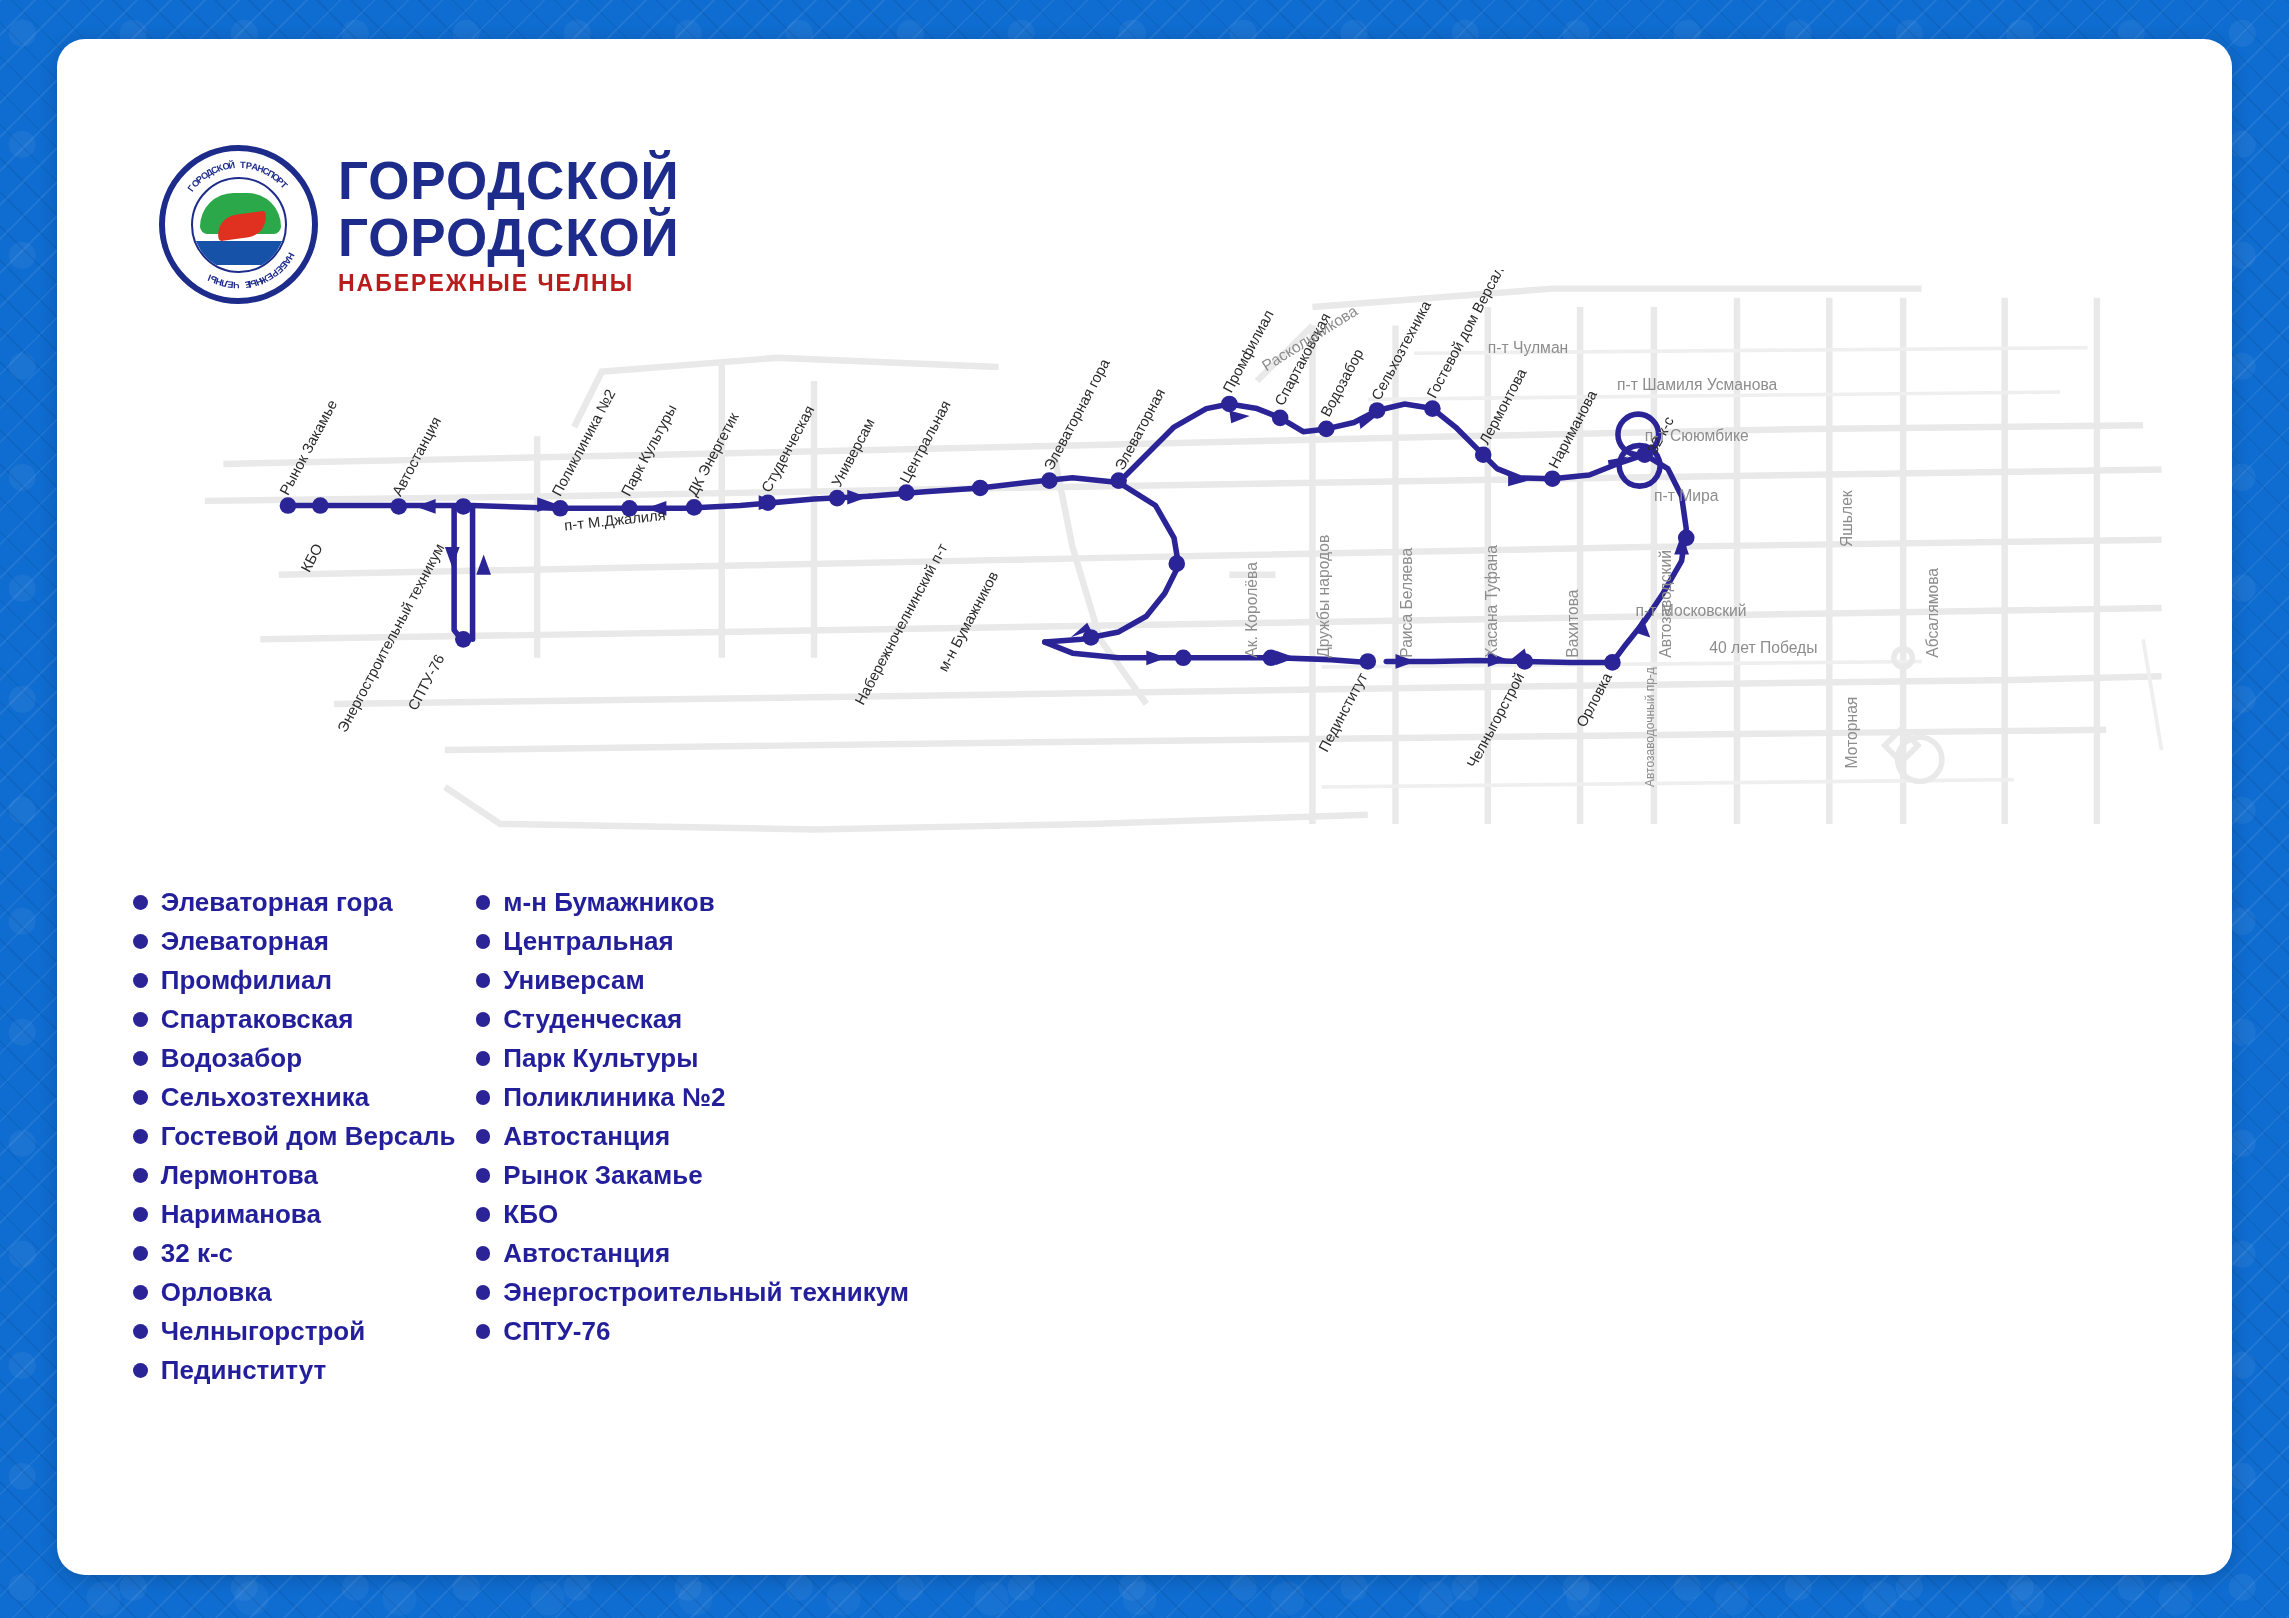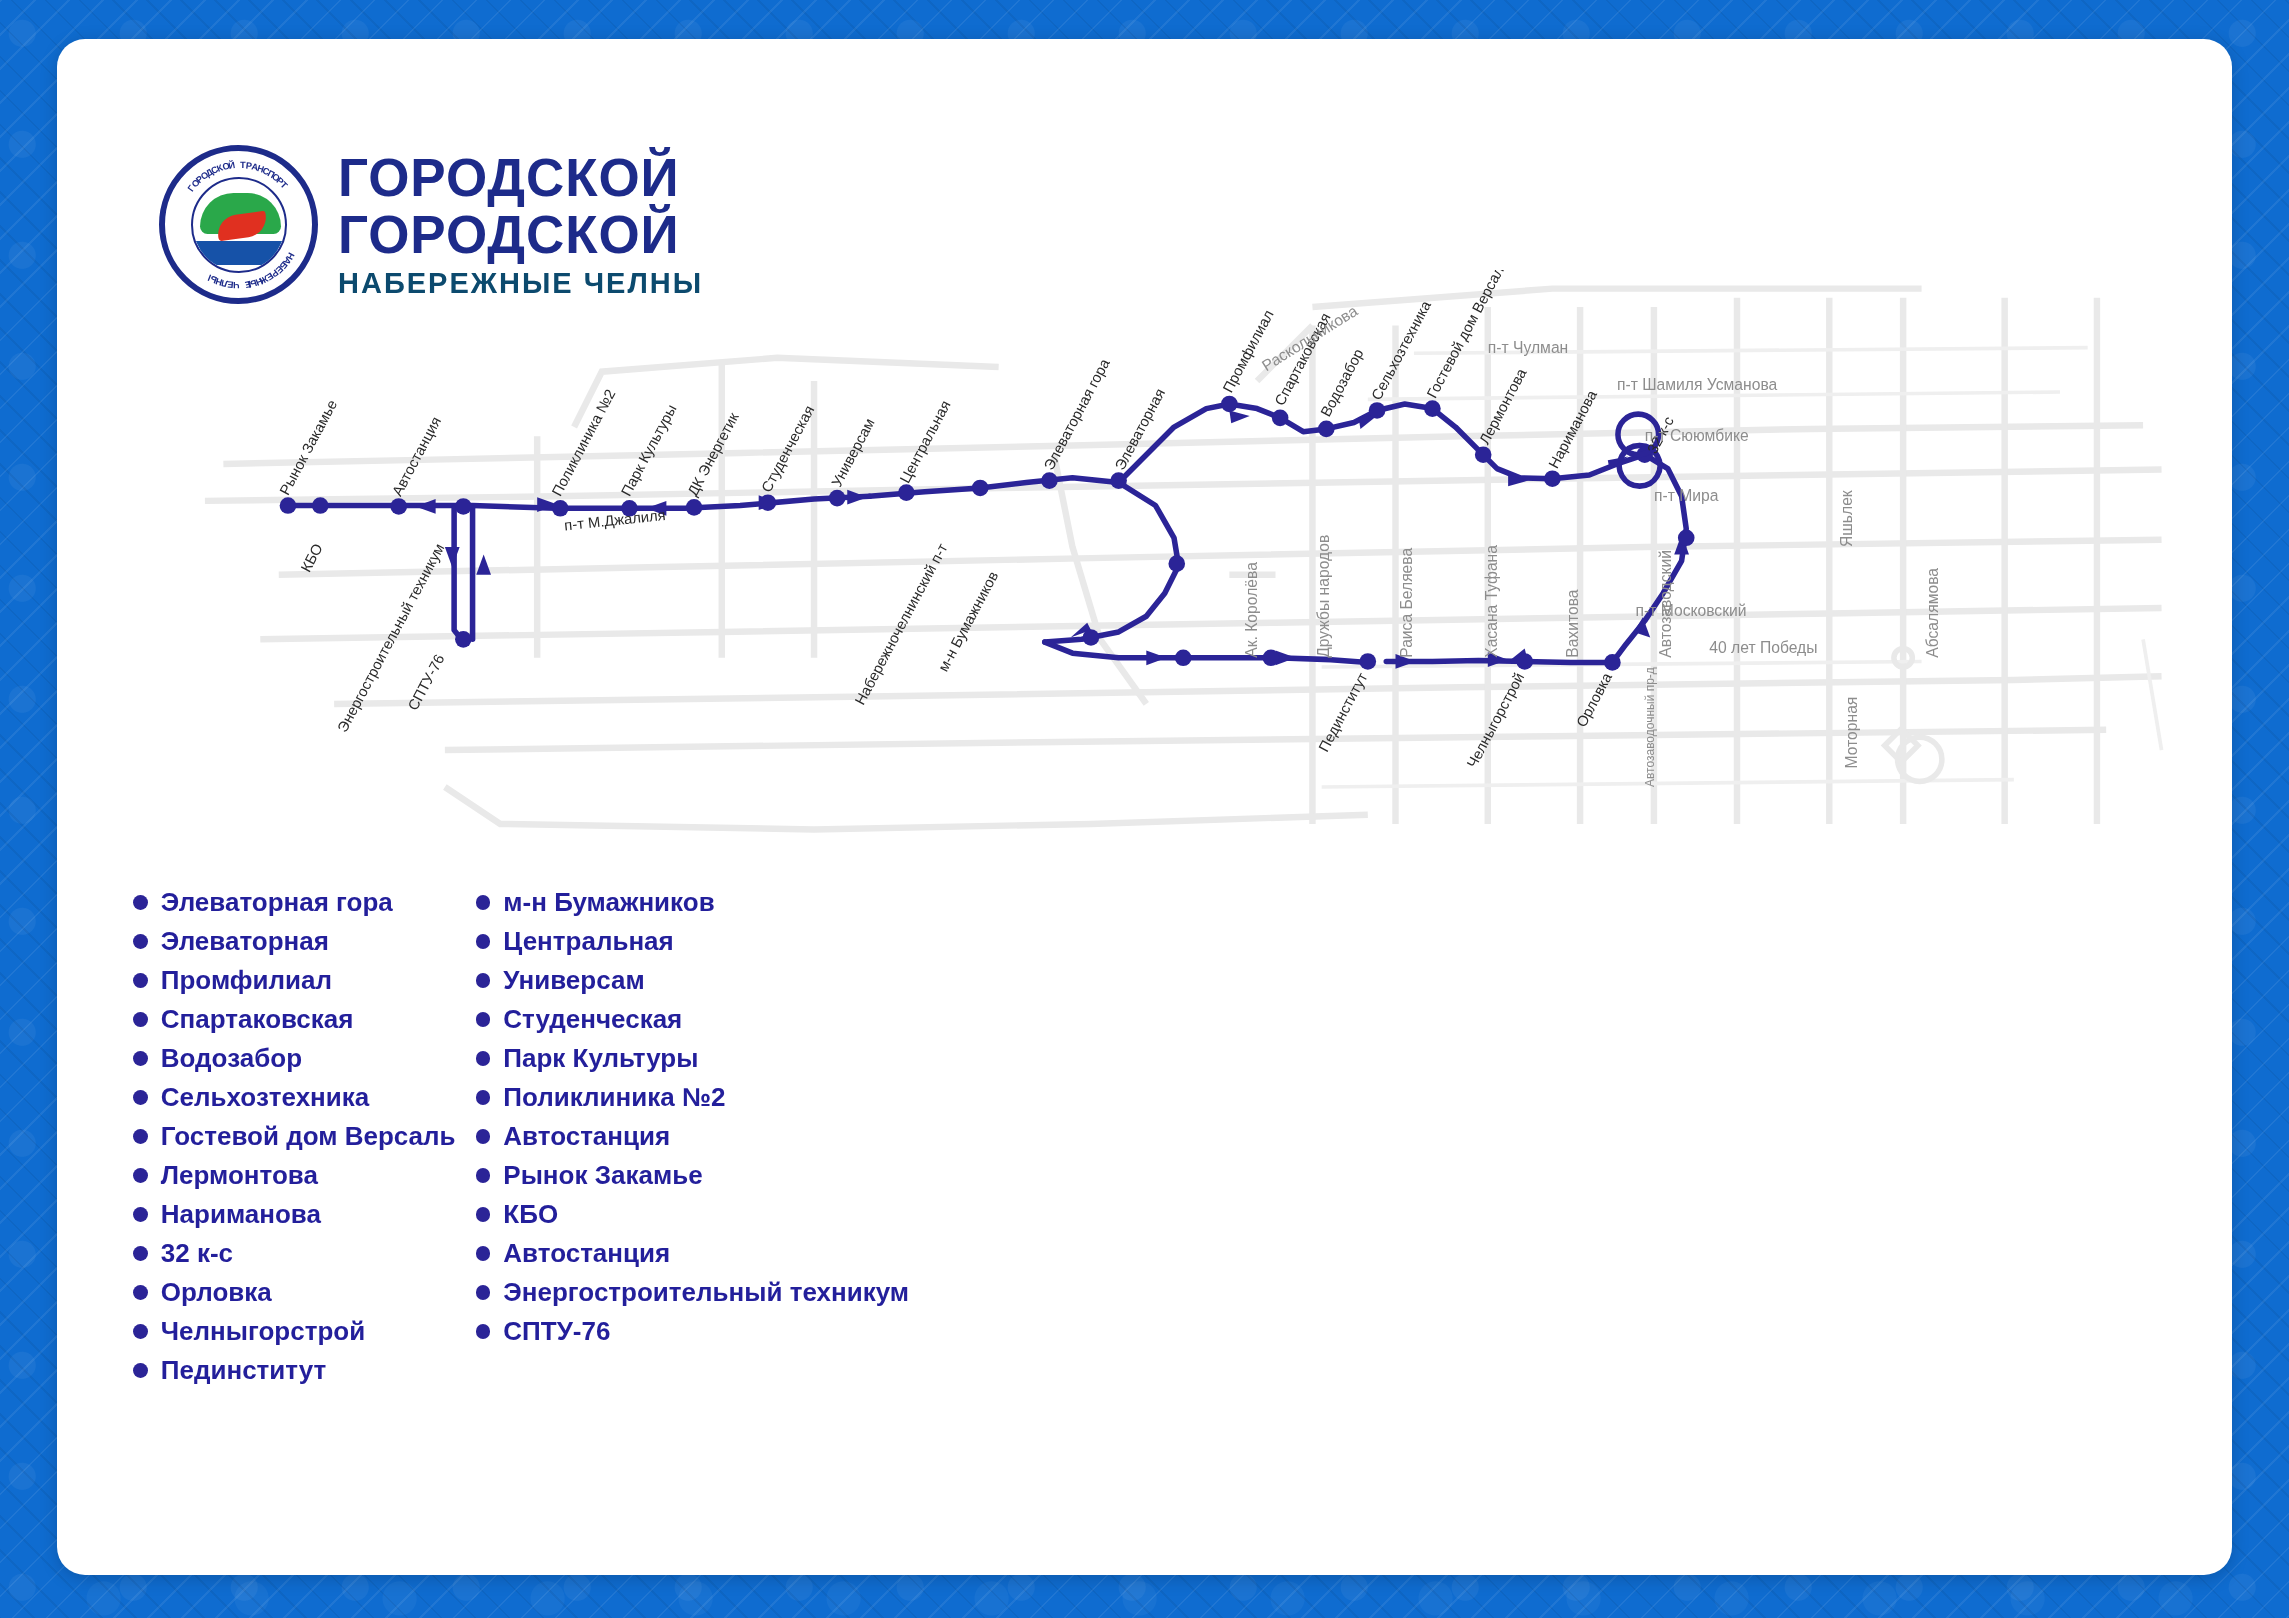--- a/index.html
+++ b/index.html
@@ -83,21 +83,21 @@
     transform-origin: 0 0;
     white-space: nowrap;
   }
   #logo-text { line-height: 1; }
   #logo-text .l1, #logo-text .l2 {
     font-size: 53px; font-weight: bold; color: #1d2b8a;
     letter-spacing: 0.9px;
   }
   #logo-text .l2 { margin-top: 3.7px; }
   #logo-text .l3 {
-    font-size: 29px; font-weight: bold; color: #0c4a6e;
+    font-size: 23px; font-weight: bold; color: #b91c1c;
     letter-spacing: 2px; margin-top: 7.4px;
   }
   #title {
     position: absolute;
     left: 688px; top: 143px;
     font-size: 63px; font-weight: bold; color: #231f9b;
     letter-spacing: 0.9px;
   }
   
   #map {

